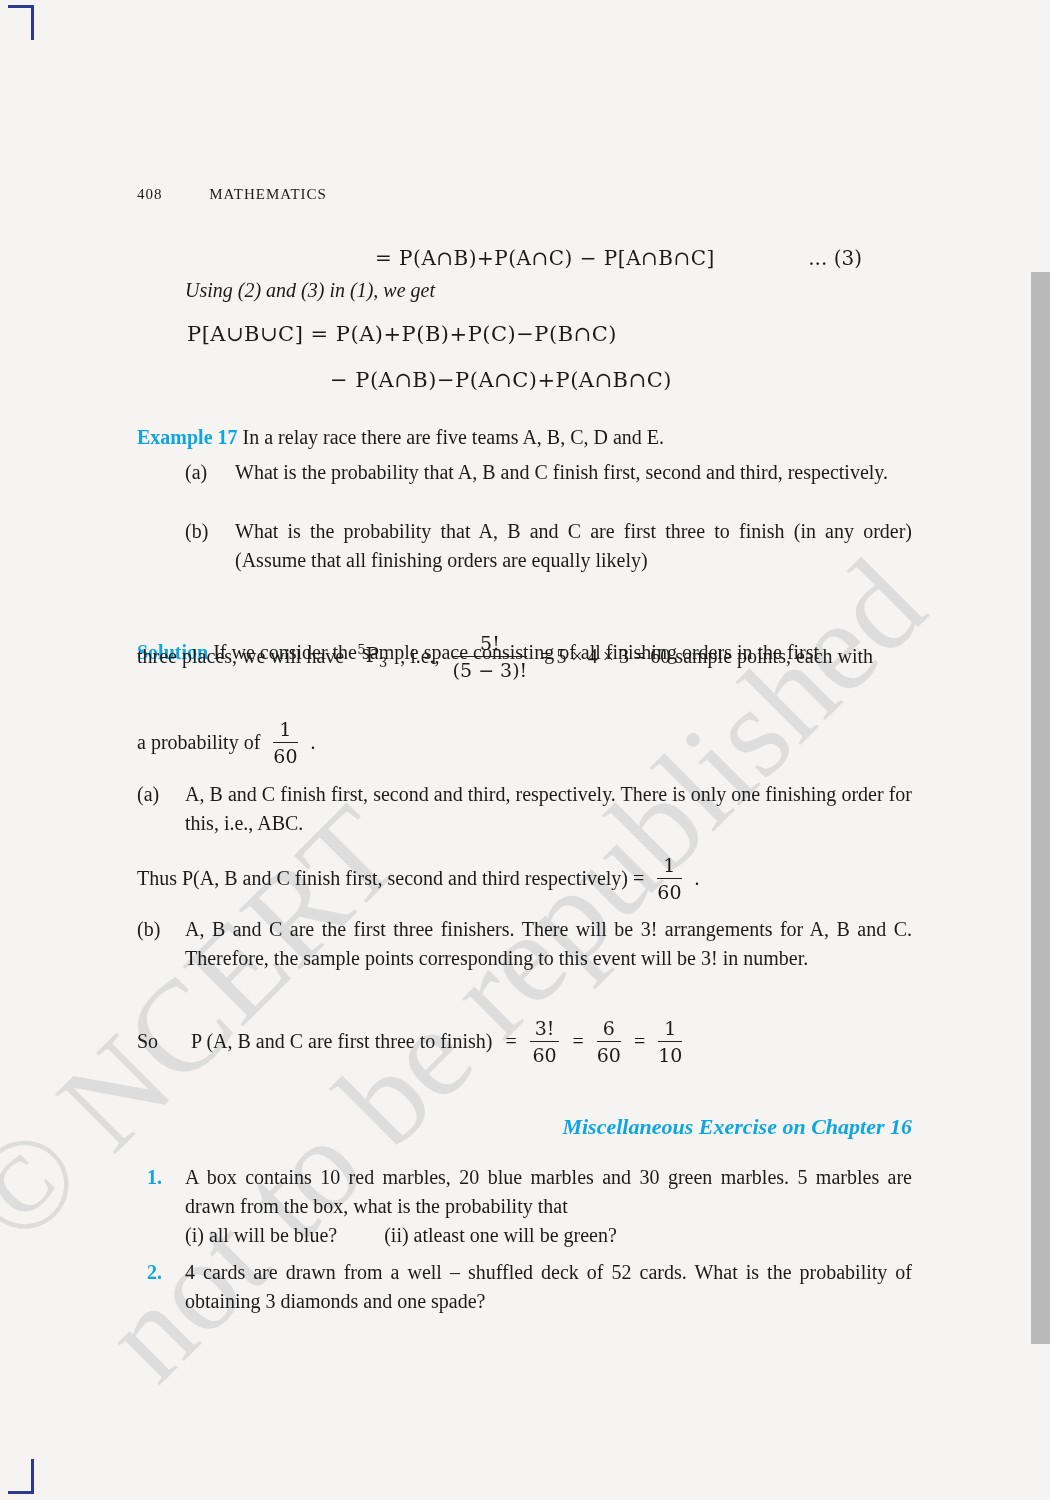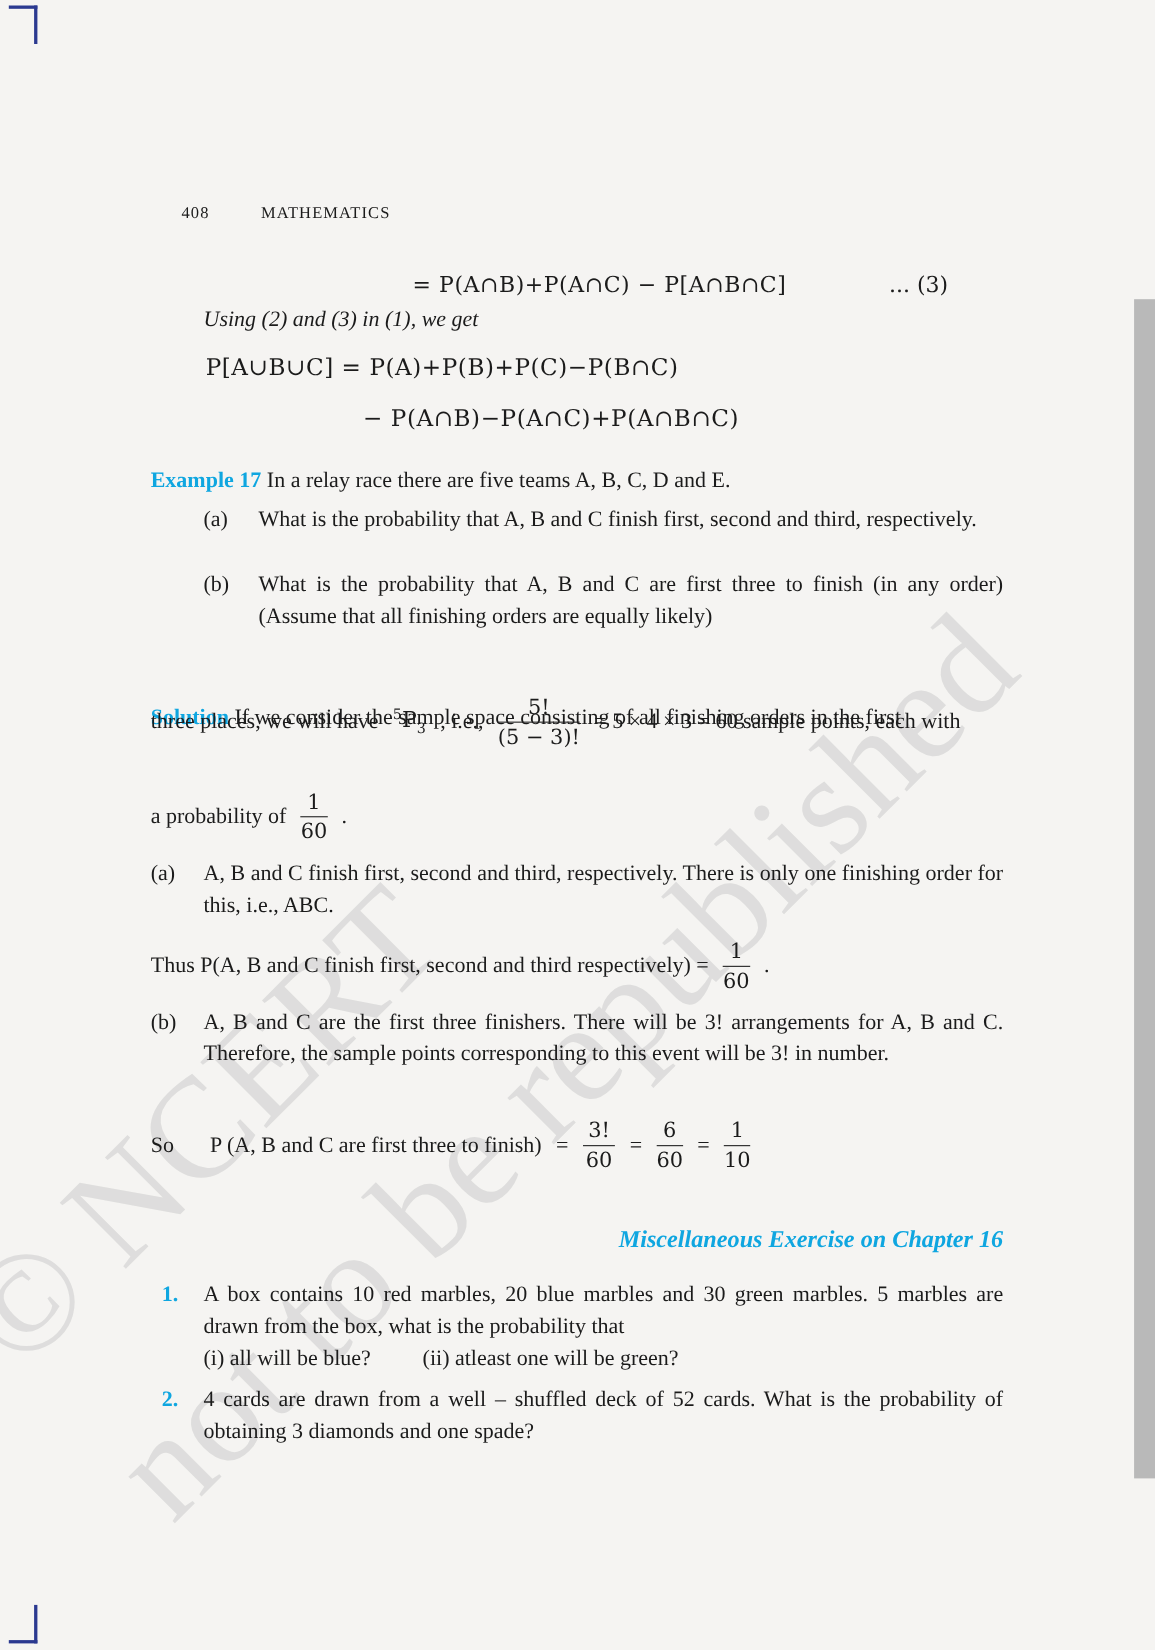--- a/index.html
+++ b/index.html
@@ -27,21 +27,21 @@
 
   .corner-mark { position:absolute; z-index:3; width:26px; height:35px; }
   .corner-mark.top { left:8px; top:5px;
     border-top:3px solid var(--corner-mark, #2b3990);
     border-right:3px solid var(--corner-mark, #2b3990); }
   .corner-mark.bottom { left:8px; bottom:6px;
     border-bottom:3px solid var(--corner-mark, #2b3990);
     border-right:3px solid var(--corner-mark, #2b3990); }
 
   .header-row { top:186px; left:0; font-size:15px; letter-spacing:1px; }
-  .header-row .pgnum { margin-right:42px;margin-left:28px; }
+  .header-row .pgnum { margin-right:42px; }
 
   .math { font-family:"DejaVu Serif","Liberation Serif",serif; }
   .eq3-row { top:246px; left:0; width:100%; font-size:20px; }
   .eq3-body { margin-left:238px; letter-spacing:.5px; }
   .eq3-tag { position:absolute; right:50px; top:0; }
   .using-line { top:276px; left:48px; font-size:20px;font-style:italic; }
   .eq-u1 { top:322px; left:50px; font-size:21px; letter-spacing:.5px; }
   .eq-u2 { top:368px; left:193px; font-size:21px; letter-spacing:.5px; }
 
   .para { font-size:20px; line-height:29px; }

